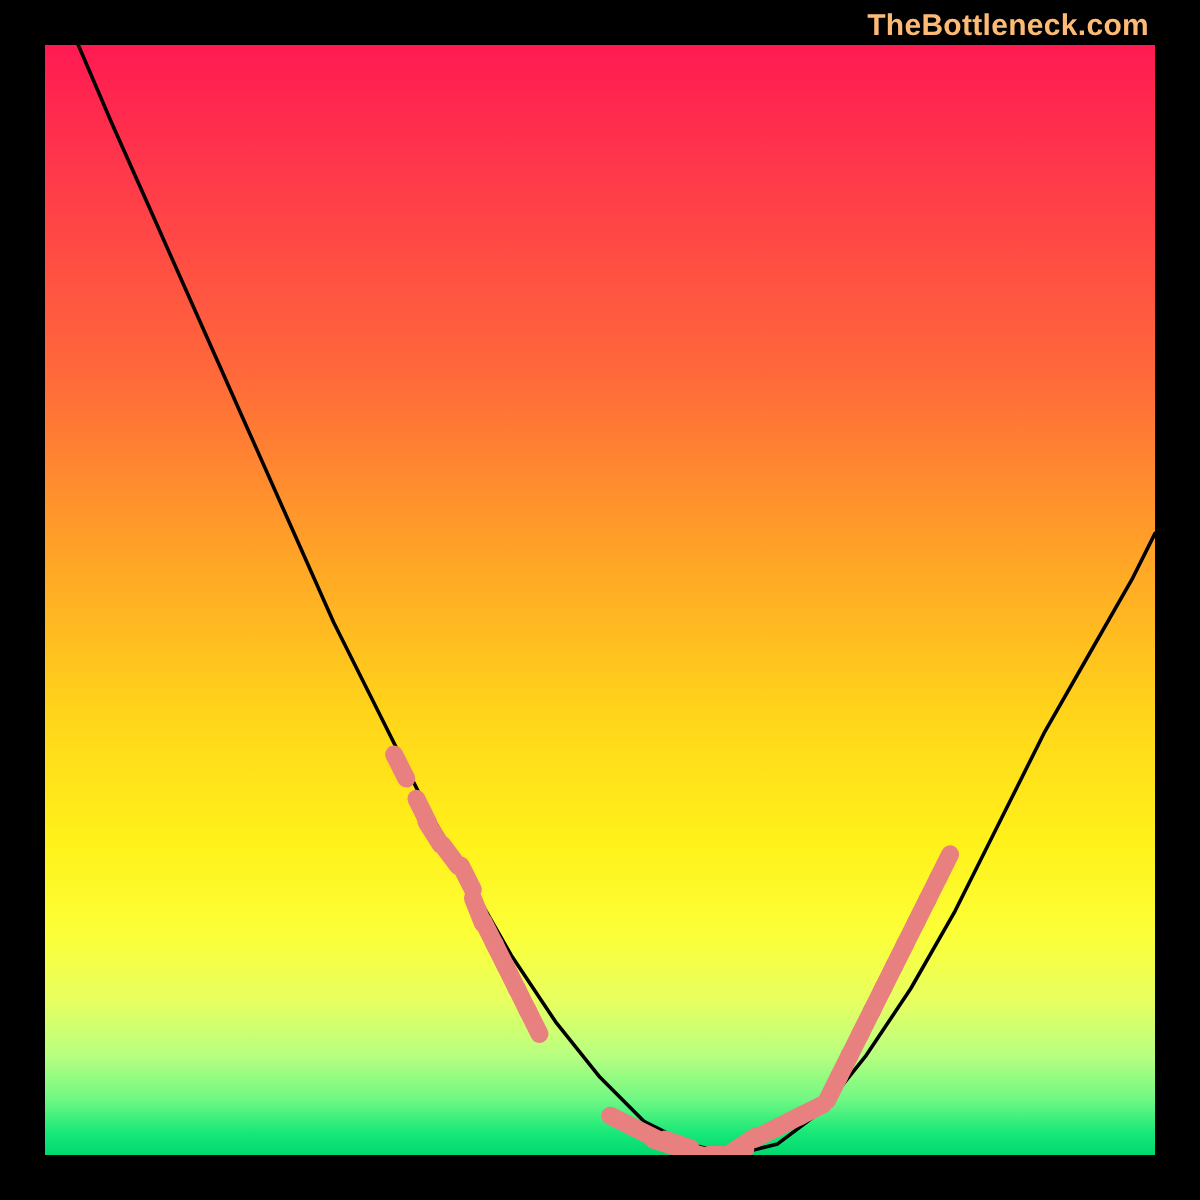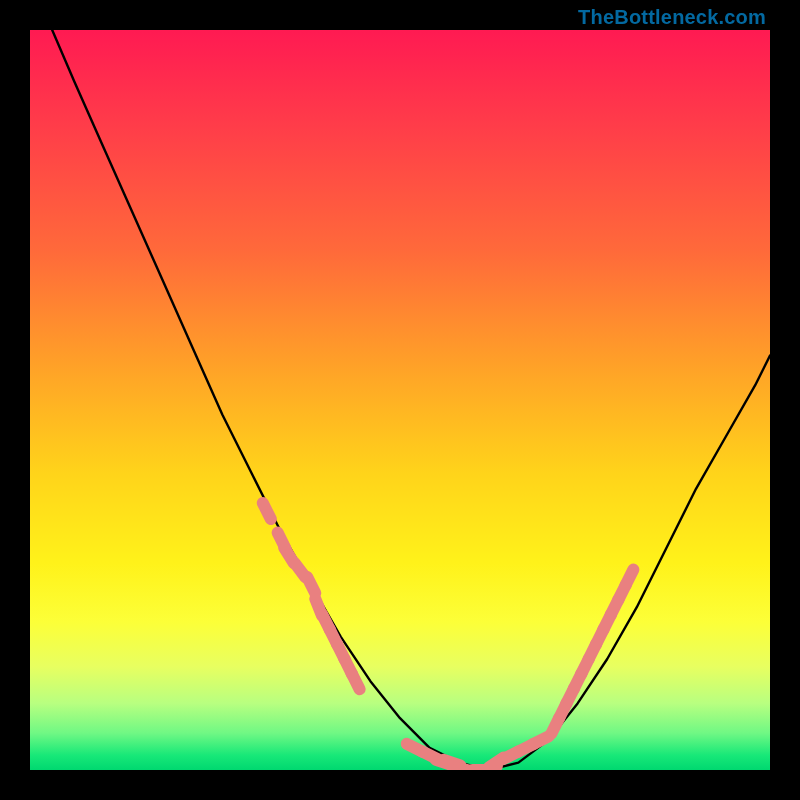--- a/index.html
+++ b/index.html
@@ -32,21 +32,21 @@
       #00d870 100%
     );
   }
   .watermark {
     position: absolute;
     top: 6px;
     right: 34px;
     font-family: Arial, Helvetica, sans-serif;
     font-size: 20px;
     font-weight: 600;
-    color: #0369a1;
+    color: #fdba74;
     letter-spacing: 0.2px;
   }
 </style>
 </head>
 <body>
 <div class="root">
 
   <div class="watermark">TheBottleneck.com</div>
 
   <div class="plot-area">

